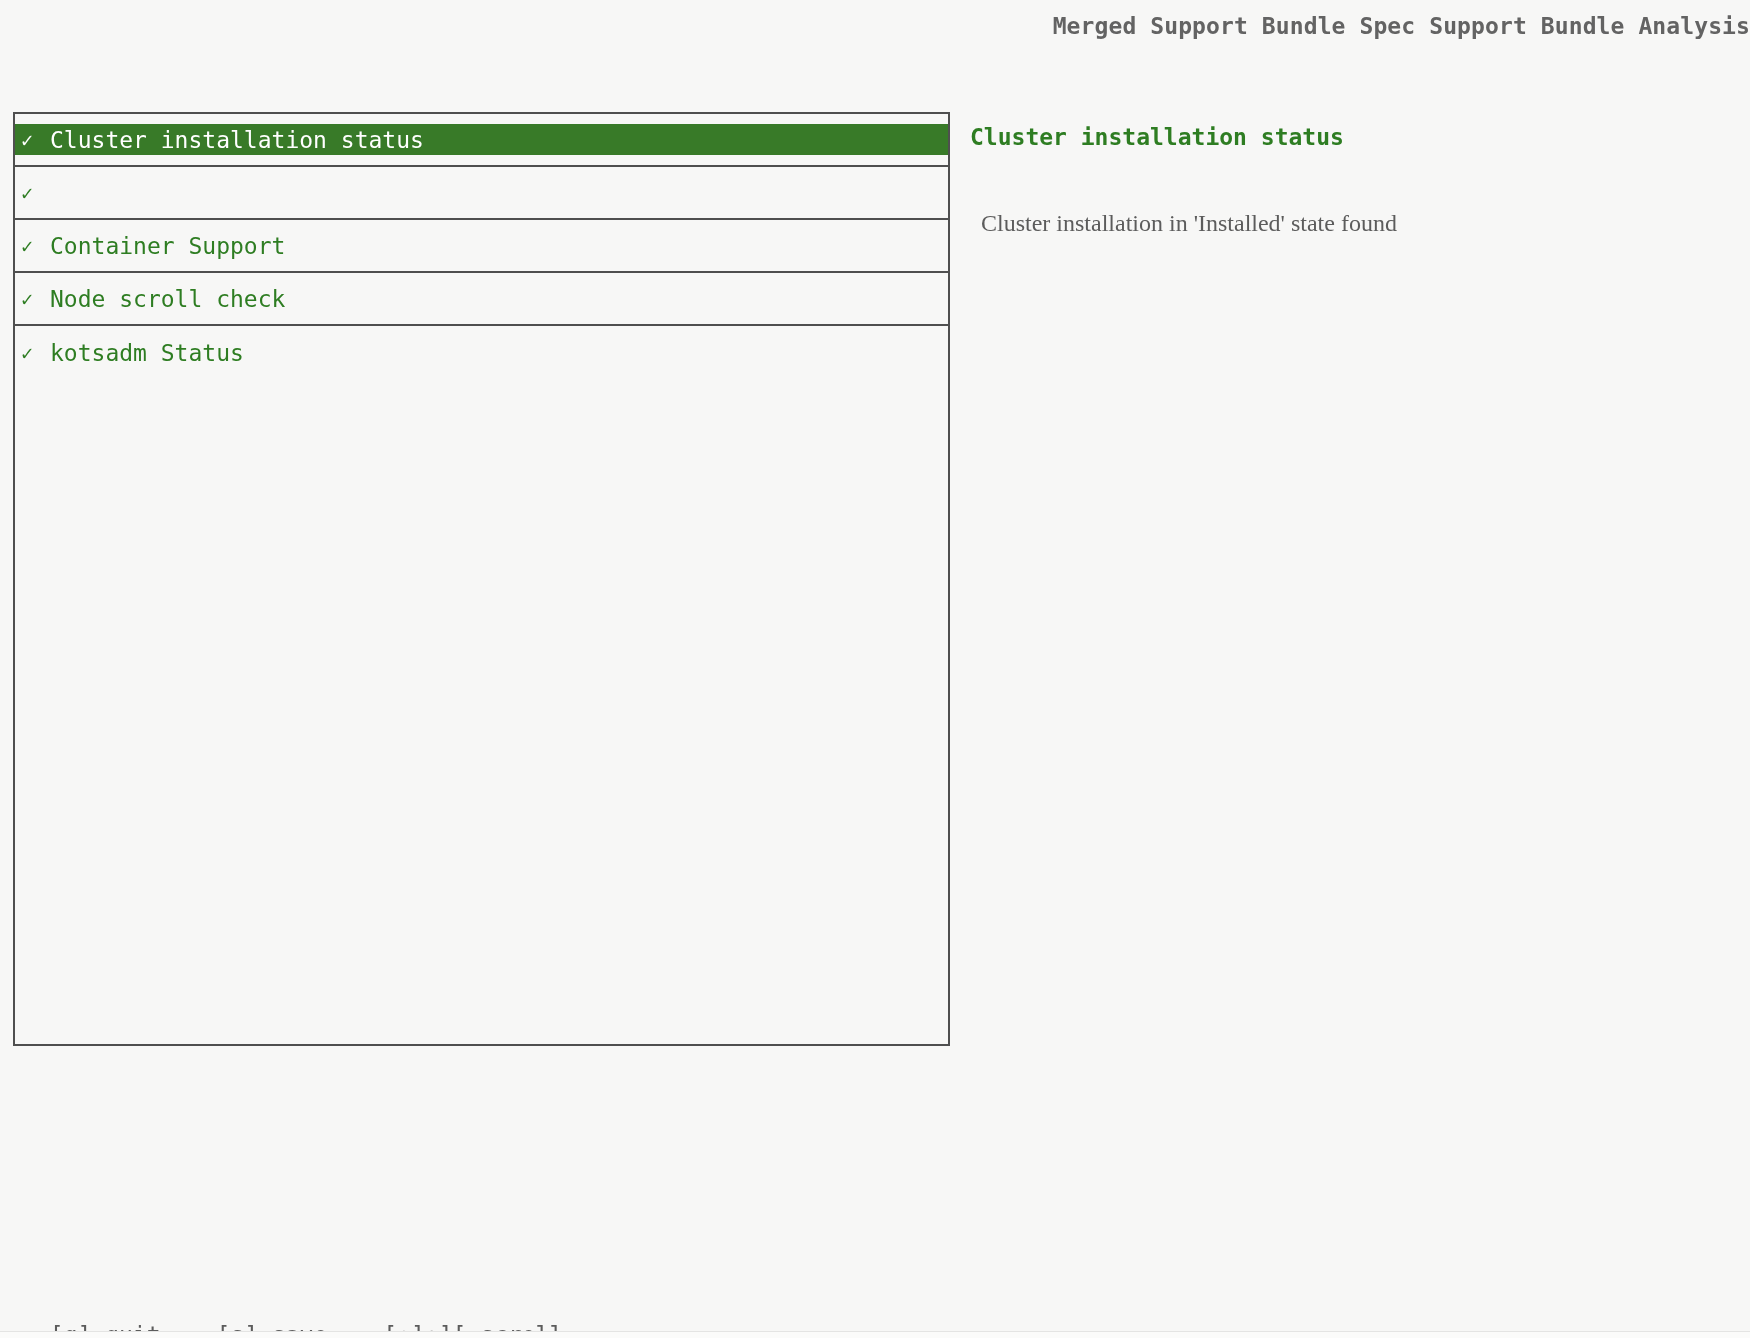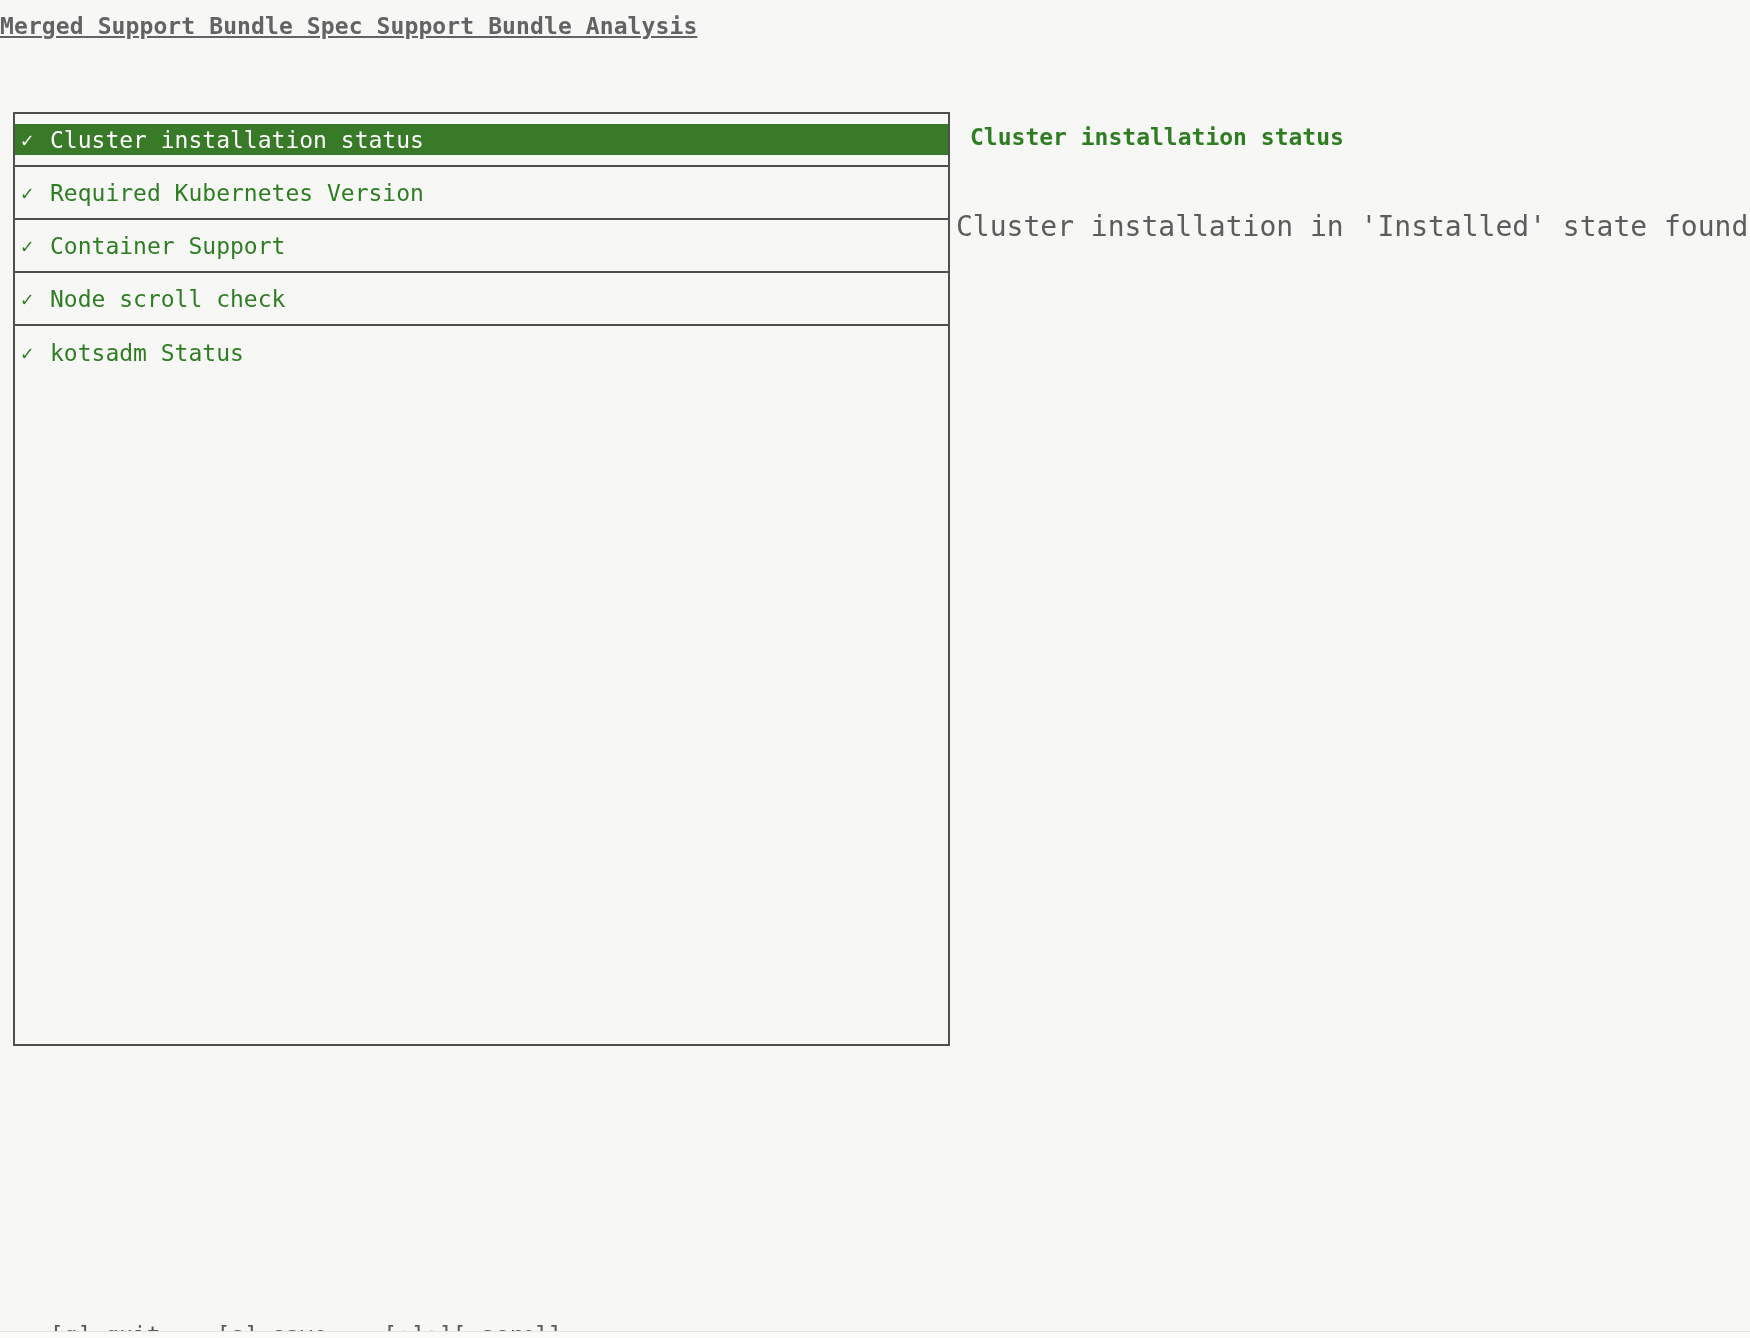--- a/index.html
+++ b/index.html
@@ -18,27 +18,26 @@
   body {
     width: 1750px; height: 1338px;
     overflow: hidden;
     background: var(--background);
     font-family: "DejaVu Sans Mono", "Liberation Mono", monospace;
     position: relative;
   }
   .title {
     position: absolute;
     top: 13px; left: 0; width: 100%;
-    text-align: left;
+    text-align: right;
     font-size: 23px;
     font-weight: bold;
     color: var(--title-gray);
     letter-spacing: 0.1px;
     white-space: pre;
-    text-decoration: underline;
   }
   .listbox {
     position: absolute;
     left: 13px; top: 112px;
     width: 937px; height: 934px;
     border: 2px solid var(--border-gray);
     background: var(--background);
   }
   .row {
     height: 53px;
@@ -72,24 +71,25 @@
   .detail-heading {
     position: absolute;
     left: 970px; top: 124px;
     font-size: 23px;
     font-weight: bold;
     color: var(--pass-green);
     white-space: pre;
   }
   .detail-body {
     position: absolute;
-    left: 956px; top: 210px;
-    font-size: 28px;
+    left: 981px; top: 210px;
+    font-size: 24px;
     color: var(--text-gray);
     white-space: pre;
+    font-family: Liberation Serif, serif;
   }
   .footer {
     position: absolute;
     left: 22px; top: 1296px;
     font-size: 23px;
     color: var(--text-gray);
     white-space: pre;
   }
   .footer .seg { margin-right: 56px; }
   .footer .seg:last-child { margin-right: 0; }
@@ -109,21 +109,20 @@
 <div class="listbox">
   <div class="row selected">
     <div class="rowbar">
       <span class="check">✓</span>
       <span class="label">Cluster installation status</span>
     </div>
   </div>
   <div class="row">
     <div class="rowbar">
       <span class="check">✓</span>
-      <span class="label">Required Kubernetes Version</span>
     </div>
   </div>
   <div class="row">
     <div class="rowbar">
       <span class="check">✓</span>
       <span class="label">Container Support</span>
     </div>
   </div>
   <div class="row">
     <div class="rowbar">

